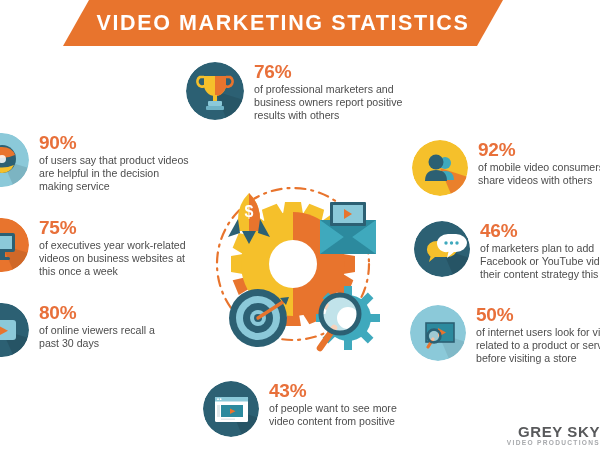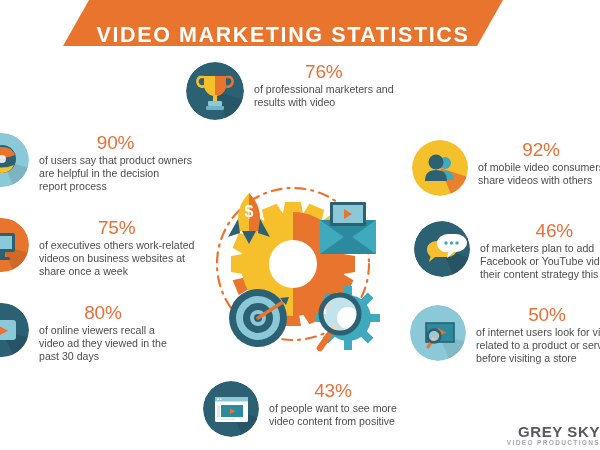--- a/index.html
+++ b/index.html
@@ -9,36 +9,36 @@
   }
   .canvas{position:absolute;inset:0;width:600px;height:450px;overflow:hidden;}
 
   
   .banner{
     position:absolute;left:63px;top:0px;width:440px;height:46px;
     background:#e8742d;
     clip-path:polygon(26px 0, 440px 0, 414px 46px, 0px 46px);
   }
   .banner-title{
-    position:absolute;left:63px;top:12px;width:440px;height:46px;
+    position:absolute;left:63px;top:0px;width:440px;height:46px;
     display:flex;align-items:center;justify-content:center;
     color:#ffffff;font-size:21.5px;font-weight:bold;letter-spacing:1.6px;
     white-space:nowrap;
   }
 
   
   .stat{position:absolute;display:flex;align-items:flex-start;}
   .icon-wrap{position:relative;flex:0 0 auto;}
   .circle{
     border-radius:50%;position:relative;overflow:hidden;display:block;
   }
   .txt{padding-left:10px;}
   .pct{
-    color:#e8703a;font-weight:normal;font-size:19px;line-height:20px;
-    letter-spacing:-0.2px;margin-bottom:1px;white-space:nowrap;text-align:center;
+    color:#e8703a;font-weight:bold;font-size:19px;line-height:20px;
+    letter-spacing:-0.2px;margin-bottom:1px;white-space:nowrap;
   }
   .desc{
     color:#4d4d4d;font-size:10.6px;line-height:13.2px;white-space:nowrap;
   }
 
   
   .logo{position:absolute;right:0px;bottom:4px;text-align:right;}
   .logo-main{font-size:15px;font-weight:bold;color:#58595b;letter-spacing:0.6px;white-space:nowrap;margin-top:39px;}
   .logo-sub{font-size:6.6px;font-weight:bold;color:#a7a9ac;letter-spacing:1.3px;white-space:nowrap;margin-top:-1px;}
 
@@ -63,75 +63,75 @@
         <path d="M18 15 h-4 a5 5 0 0 0 5 9" fill="none" stroke="#f5c02b" stroke-width="2.6"></path>
         <path d="M40 15 h4 a5 5 0 0 1 -5 9" fill="none" stroke="#e8742d" stroke-width="2.6"></path>
         <rect x="27" y="33" width="4" height="6" fill="#f5c02b"></rect>
         <rect x="22" y="39" width="14" height="5" rx="1" fill="#8bc9d9"></rect>
         <rect x="20" y="44" width="18" height="4" rx="1" fill="#6fb3c6"></rect>
       </svg>
     </div>
     <div class="txt">
       <div class="pct">76%</div>
       <div class="desc">of professional marketers and</div>
-      <div class="desc">results with video</div>
+      <div class="desc">business owners report positive</div>
+      <div class="desc">results with others</div>
     </div>
   </div>
 
   <div class="stat" style="left:-25px;top:133px;">
     <div class="icon-wrap">
       <svg class="circle" width="54" height="54" viewBox="0 0 54 54">
         <circle cx="27" cy="27" r="27" fill="#8bc9d9"></circle>
         <path d="M27 27 L54 35 L54 45 A27 27 0 0 1 38 52 Z" fill="#000" opacity="0.10"></path>
         <circle cx="27" cy="26" r="14" fill="#2c6073"></circle>
         <path d="M14 22 q13 6 26 0 q-3 -8 -13 -8 q-10 0 -13 8z" fill="#e8742d"></path>
         <path d="M15 32 q12 5 24 0 q-4 8 -12 8 q-8 0 -12 -8z" fill="#f5c02b"></path>
         <circle cx="27" cy="26" r="4" fill="#fff" opacity="0.85"></circle>
       </svg>
     </div>
     <div class="txt">
       <div class="pct">90%</div>
-      <div class="desc">of users say that product owners</div>
+      <div class="desc">of users say that product videos</div>
       <div class="desc">are helpful in the decision</div>
-      <div class="desc">report process</div>
+      <div class="desc">making service</div>
     </div>
   </div>
 
   <div class="stat" style="left:-25px;top:218px;">
     <div class="icon-wrap">
       <svg class="circle" width="54" height="54" viewBox="0 0 54 54">
         <circle cx="27" cy="27" r="27" fill="#e8742d"></circle>
         <path d="M27 27 L54 35 L54 45 A27 27 0 0 1 38 52 Z" fill="#000" opacity="0.10"></path>
         <rect x="14" y="15" width="26" height="19" rx="2" fill="#2c6073"></rect>
         <rect x="17" y="18" width="20" height="13" fill="#8bc9d9"></rect>
         <rect x="24" y="34" width="6" height="5" fill="#2c6073"></rect>
         <rect x="19" y="39" width="16" height="3" rx="1.5" fill="#2c6073"></rect>
       </svg>
     </div>
     <div class="txt">
       <div class="pct">75%</div>
-      <div class="desc">of executives others work-related</div>
+      <div class="desc">of executives year work-related</div>
       <div class="desc">videos on business websites at</div>
-      <div class="desc">share once a week</div>
+      <div class="desc">this once a week</div>
     </div>
   </div>
 
   <div class="stat" style="left:-25px;top:303px;">
     <div class="icon-wrap">
       <svg class="circle" width="54" height="54" viewBox="0 0 54 54">
         <circle cx="27" cy="27" r="27" fill="#2c6073"></circle>
         <path d="M27 27 L54 35 L54 45 A27 27 0 0 1 38 52 Z" fill="#000" opacity="0.12"></path>
         <rect x="13" y="17" width="28" height="20" rx="3" fill="#8bc9d9"></rect>
         <path d="M24 23 l9 4.8 l-9 4.8 z" fill="#e8742d"></path>
       </svg>
     </div>
     <div class="txt">
       <div class="pct">80%</div>
       <div class="desc">of online viewers recall a</div>
-      <div class="desc">video ad they viewed in the</div>
       <div class="desc">past 30 days</div>
     </div>
   </div>
 
   <div class="stat" style="left:412px;top:140px;">
     <div class="icon-wrap">
       <svg class="circle" width="56" height="56" viewBox="0 0 56 56">
         <circle cx="28" cy="28" r="28" fill="#f5c02b"></circle>
         <path d="M28 28 L56 37 L56 47 A28 28 0 0 1 39 54 Z" fill="#e8742d" opacity="0.85"></path>
         <circle cx="33" cy="23" r="6" fill="#3fa9bd"></circle>

